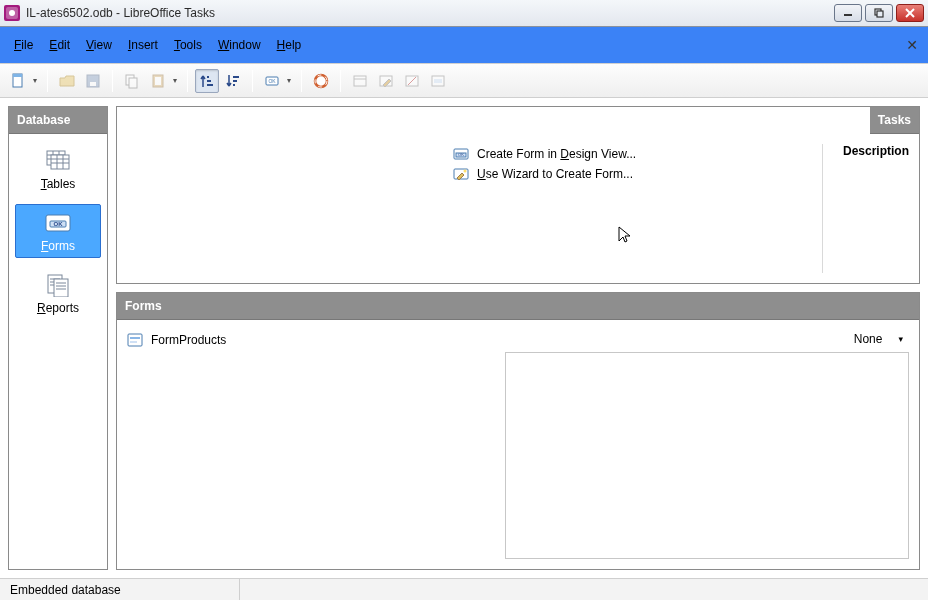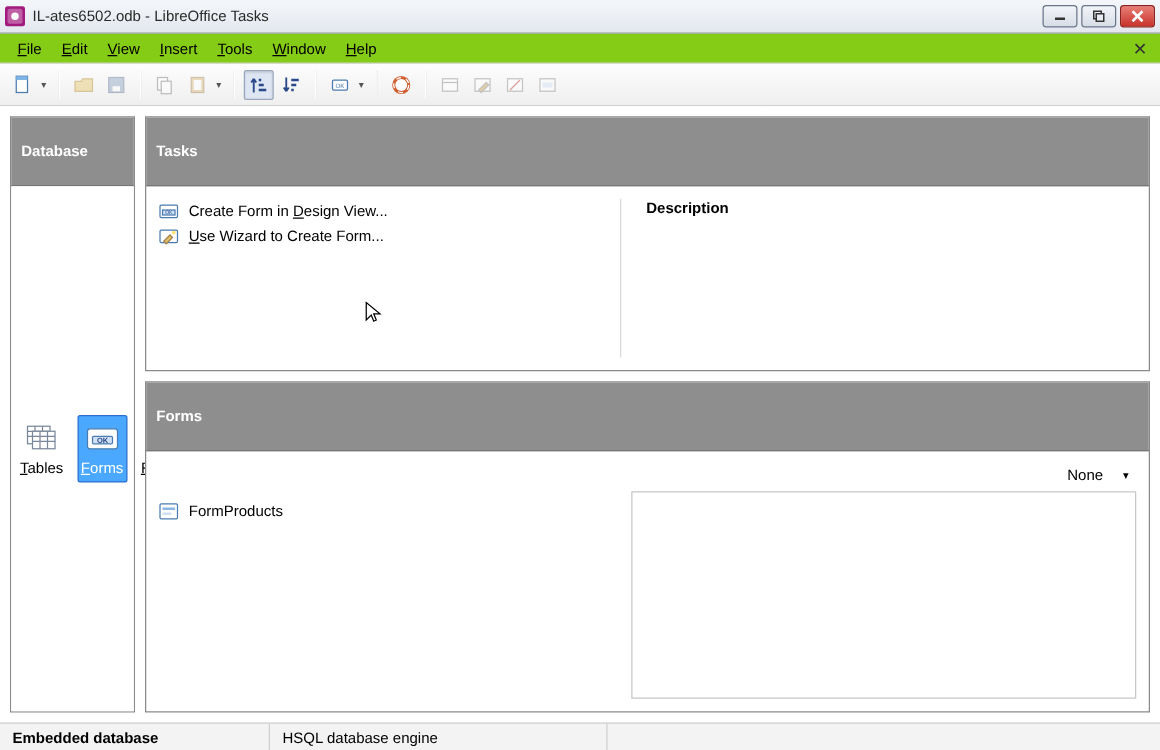--- a/index.html
+++ b/index.html
@@ -53,22 +53,22 @@
     cursor: default;
   }
   .win-btn.close {
     background: linear-gradient(#e97f77, #c7322b);
     border-color: #8e1f1a;
     color: #fff;
     font-weight: bold;
   }
   
   .menubar {
-    height: 24px;
-    background: #84cc16;
+    height: 37px;
+    background: #3b82f6;
     border-bottom: 1px solid #d0d0d0;
     display: flex;
     align-items: center;
     padding: 0 6px;
   }
   .menu-item {
     padding: 3px 8px;
     color: #000;
     cursor: default;
   }
@@ -136,29 +136,29 @@
     width: 100px;
     border: 1px solid #8a8a8a;
     display: flex;
     flex-direction: column;
   }
   .panel-header {
     background: #8e8e8e;
     color: #fff;
     font-weight: bold;
     font-size: 12px;
-    padding: 20px 8px;
+    padding: 6px 8px;
     border-bottom: 1px solid #777;
   }
   .sidebar-body {
     flex: 1;
     background: #fff;
     padding: 8px 4px;
     display: flex;
-    flex-direction: row;
+    flex-direction: column;
     align-items: center;
     gap: 8px;
   }
   .db-item {
     width: 86px;
     padding: 6px 2px 4px;
     text-align: center;
     border: 1px solid transparent;
     border-radius: 2px;
     cursor: default;
@@ -180,21 +180,21 @@
     display: flex;
     flex-direction: column;
     gap: 8px;
   }
   .panel {
     border: 1px solid #8a8a8a;
     background: #fff;
     display: flex;
     flex-direction: column;
   }
-  .panel.tasks { height: 204px; }
+  .panel.tasks { height: 178px; align-items: flex-end; }
   .panel.forms { flex: 1; }
   .panel-body { flex: 1; display: flex; padding: 10px; }
   .tasks-left {
     width: 370px;
     border-right: 1px solid #d9d9d9;
     position: relative;
   }
   .task-item {
     display: flex;
     align-items: center;
@@ -210,21 +210,20 @@
   .forms-left {
     width: 370px;
     padding-right: 10px;
   }
   .form-item {
     display: flex;
     align-items: center;
     gap: 8px;
     padding: 2px 0;
     cursor: default;
-    margin-top: 28px;
   }
   .ficon { width:16px; height:16px; flex:0 0 16px; }
   .forms-right { flex:1; display:flex; flex-direction:column; }
   .preview-top {
     display:flex;
     justify-content:flex-end;
     align-items:center;
     padding: 2px 6px 6px;
     gap:4px;
   }
@@ -254,21 +253,21 @@
     display: flex;
     align-items: stretch;
     font-size: 12px;
   }
   .status-cell {
     border-right: 1px solid #cfcfcf;
     padding: 3px 10px;
     display:flex;
     align-items:center;
   }
-  .status-cell.w1 { width: 216px; font-weight: bold; }
+  .status-cell.w1 { width: 240px; }
   .status-cell.w2 { width: 270px; }
   .status-cell.flex { flex:1; border-right:none; }
 </style>
 </head>
 <body>
 
 <div class="titlebar">
   <span class="app-icon">
     <svg viewBox="0 0 16 16">
         <rect x="2" y="2" width="12" height="12" rx="2" fill="#fff" opacity=".3"></rect>
@@ -501,15 +500,14 @@
           <div class="preview-box"></div>
         </div>
       </div>
     </div>
 
   </div>
 </div>
 
 <div class="statusbar">
   <div class="status-cell w1">Embedded database</div>
-  <div class="status-cell w2">HSQL database engine</div>
   <div class="status-cell flex"></div>
 </div>
 
 </body></html>

